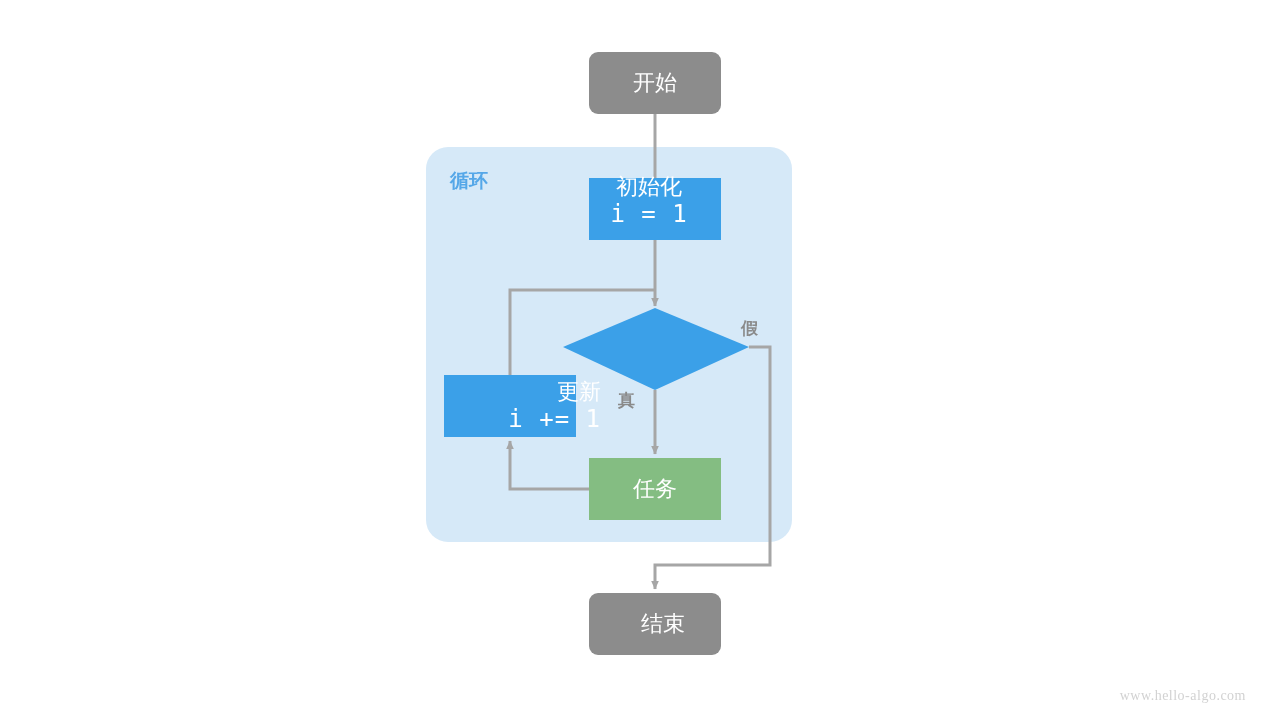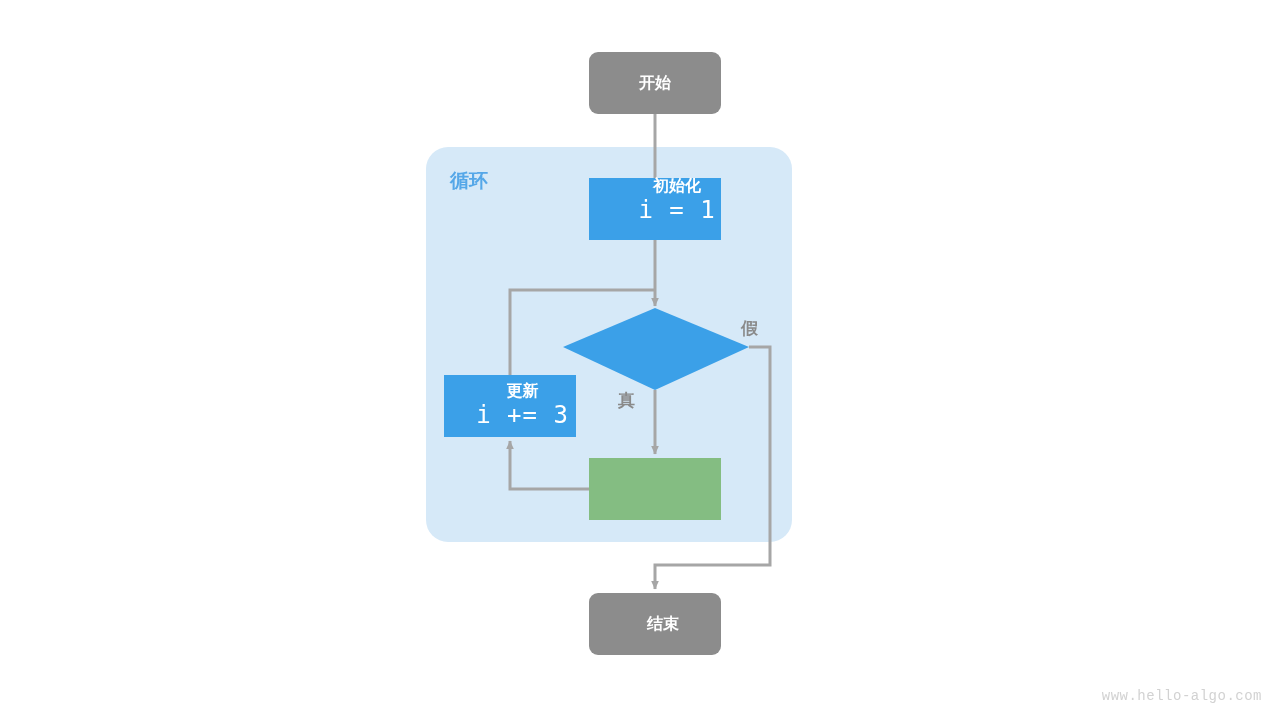--- a/index.html
+++ b/index.html
@@ -38,34 +38,34 @@
     flex-direction: column;
     align-items: center;
     justify-content: center;
     text-align: center;
     color: #ffffff;
     pointer-events: none;
     line-height: 1.18;
   }
   .cjk {
     font-family: "DejaVu Sans", "Liberation Sans", sans-serif;
-    font-size: 16px;
-    font-weight: 700;
+    font-size: 22px;
+    font-weight: 400;
   }
   .mono {
     font-family: "DejaVu Sans Mono", "Liberation Mono", monospace;
     font-size: 24px;
     font-weight: 400;
     letter-spacing: 1px;
   }
 
   #start-label   { left: 589px; top: 52px;  width: 132px; height: 62px; }
-  #init-label    { left: 611px; top: 178px; width: 132px; height: 46px; }
+  #init-label    { left: 583px; top: 178px; width: 132px; height: 46px; }
   #cond-label    { left: 563px; top: 310px; width: 186px; height: 78px; }
-  #update-label  { left: 444px; top: 375px; width: 157px; height: 62px; }
+  #update-label  { left: 444px; top: 375px; width: 157px; height: 62px; align-items: flex-end; }
   #task-label    { left: 589px; top: 458px; width: 132px; height: 62px; }
   #end-label     { left: 589px; top: 593px; width: 148px; height: 62px; }
 
   
   .group-title {
     position: absolute;
     left: 450px;
     top: 168px;
     font-family: Liberation Serif, serif;
     font-size: 19px;
@@ -77,23 +77,23 @@
     font-family: "DejaVu Sans", "Liberation Sans", sans-serif;
     font-size: 17px;
     font-weight: 700;
     color: #8a8a8a;
   }
   #label-true  { left: 618px; top: 389px; }
   #label-false { left: 741px; top: 317px; }
 
   .watermark {
     position: absolute;
-    right: 18px;
+    right: 34px;
     bottom: 16px;
-    font-family: Liberation Mono, monospace;
+    font-family: Liberation Serif, serif;
     font-size: 14px;
     color: #d2d2d2;
     letter-spacing: 0.5px;
   }
 </style>
 </head>
 <body>
 
 <div id="canvas">
 
@@ -141,23 +141,26 @@
   </div>
 
   <div class="node-label" id="init-label">
     <span class="cjk">初始化</span>
     <span class="mono">i = 1</span>
   </div>
 
 
   <div class="node-label" id="update-label">
     <span class="cjk">更新</span>
-    <span class="mono">i += 3</span>
+    <span class="mono">i += 1</span>
   </div>
 
+  <div class="node-label" id="task-label">
+    <span class="cjk">任务</span>
+  </div>
 
   <div class="node-label" id="end-label">
     <span class="cjk">结束</span>
   </div>
 
   <div class="edge-label" id="label-true">真</div>
   <div class="edge-label" id="label-false">假</div>
 
   <div class="watermark">www.hello-algo.com</div>
 

